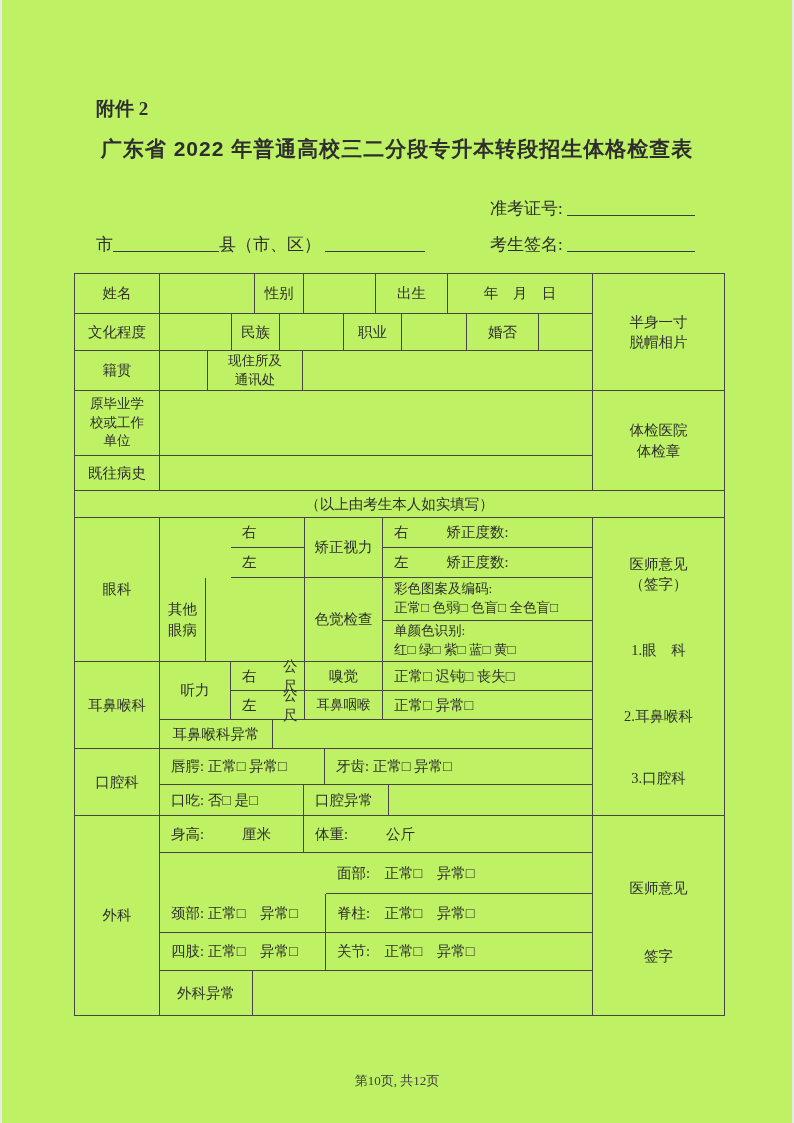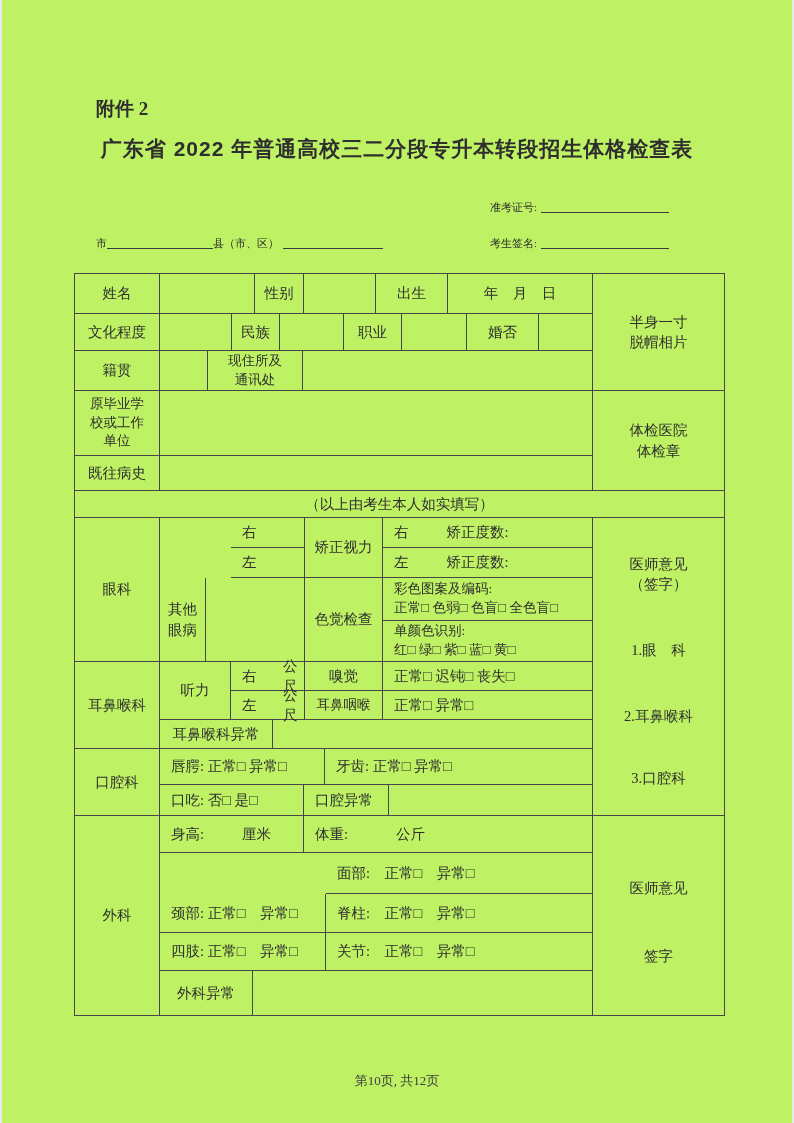--- a/index.html
+++ b/index.html
@@ -1,21 +1,21 @@
 <!DOCTYPE html>
 <html><head>
 <meta charset="utf-8">
 <style>
   html,body{margin:0;padding:0;background:#e9e9e9;}
   .page{position:relative;width:790px;height:1123px;background:#bef264;margin:0 auto;
         font-family:"Liberation Serif","DejaVu Serif",serif;color:#2e2e2e;overflow:hidden;}
   .attachment{position:absolute;left:94px;top:96px;font-size:19px;font-weight:bold;}
   .title{position:absolute;left:0;top:135px;width:100%;text-align:center;font-size:21px;
          font-weight:bold;letter-spacing:1px;font-family:"Liberation Sans","DejaVu Sans",sans-serif;}
-  .hline{position:absolute;font-size:11px;}
+  .hline{position:absolute;font-size:17px;}
   .ul{display:inline-block;border-bottom:1.5px solid #3c3c3c;height:15px;vertical-align:-2px;margin-left:4px;}
   .tbl{position:absolute;left:72px;top:273px;width:650px;height:742px;
        border-top:1.5px solid #464646;border-left:1.5px solid #464646;}
   .c{position:absolute;box-sizing:border-box;border-right:1.5px solid #464646;border-bottom:1.5px solid #464646;
      display:flex;align-items:center;justify-content:center;font-size:14.5px;line-height:1.4;
      white-space:pre-line;text-align:center;}
   .sm{font-size:13.5px;}
   .lt{justify-content:flex-start;padding-left:11px;text-align:left;}
   .pair{justify-content:flex-start;padding-left:11px;}
   .sb{position:absolute;left:0;width:100%;text-align:center;white-space:pre-line;font-size:14.5px;}
@@ -131,21 +131,21 @@
       <div class="sb" style="top:122px;">1.眼　科</div>
       <div class="sb" style="top:188px;">2.耳鼻喉科</div>
       <div class="sb" style="top:250px;">3.口腔科</div>
     </div>
 
     <div class="c" style="left:0;top:542px;width:85px;height:200px;">外科</div>
     <div class="c pair" style="left:85px;top:542px;width:144px;height:37px;gap:38px;">
       <span>身高:</span>
       <span>厘米</span>
     </div>
-    <div class="c pair" style="left:229px;top:542px;width:289px;height:37px;gap:48px;">
+    <div class="c pair" style="left:229px;top:542px;width:289px;height:37px;gap:38px;">
       <span>体重:</span>
       <span>公斤</span>
     </div>
     <div class="c lt" style="left:251px;top:579px;width:267px;height:41px;">面部:　正常□　异常□</div>
     <div class="c lt" style="left:85px;top:620px;width:166px;height:39px;">颈部: 正常□　异常□</div>
     <div class="c lt" style="left:251px;top:620px;width:267px;height:39px;">脊柱:　正常□　异常□</div>
     <div class="c lt" style="left:85px;top:659px;width:166px;height:38px;">四肢: 正常□　异常□</div>
     <div class="c lt" style="left:251px;top:659px;width:267px;height:38px;">关节:　正常□　异常□</div>
     <div class="c" style="left:85px;top:697px;width:93px;height:45px;">外科异常</div>
     <div class="c" style="left:178px;top:697px;width:340px;height:45px;"></div>

